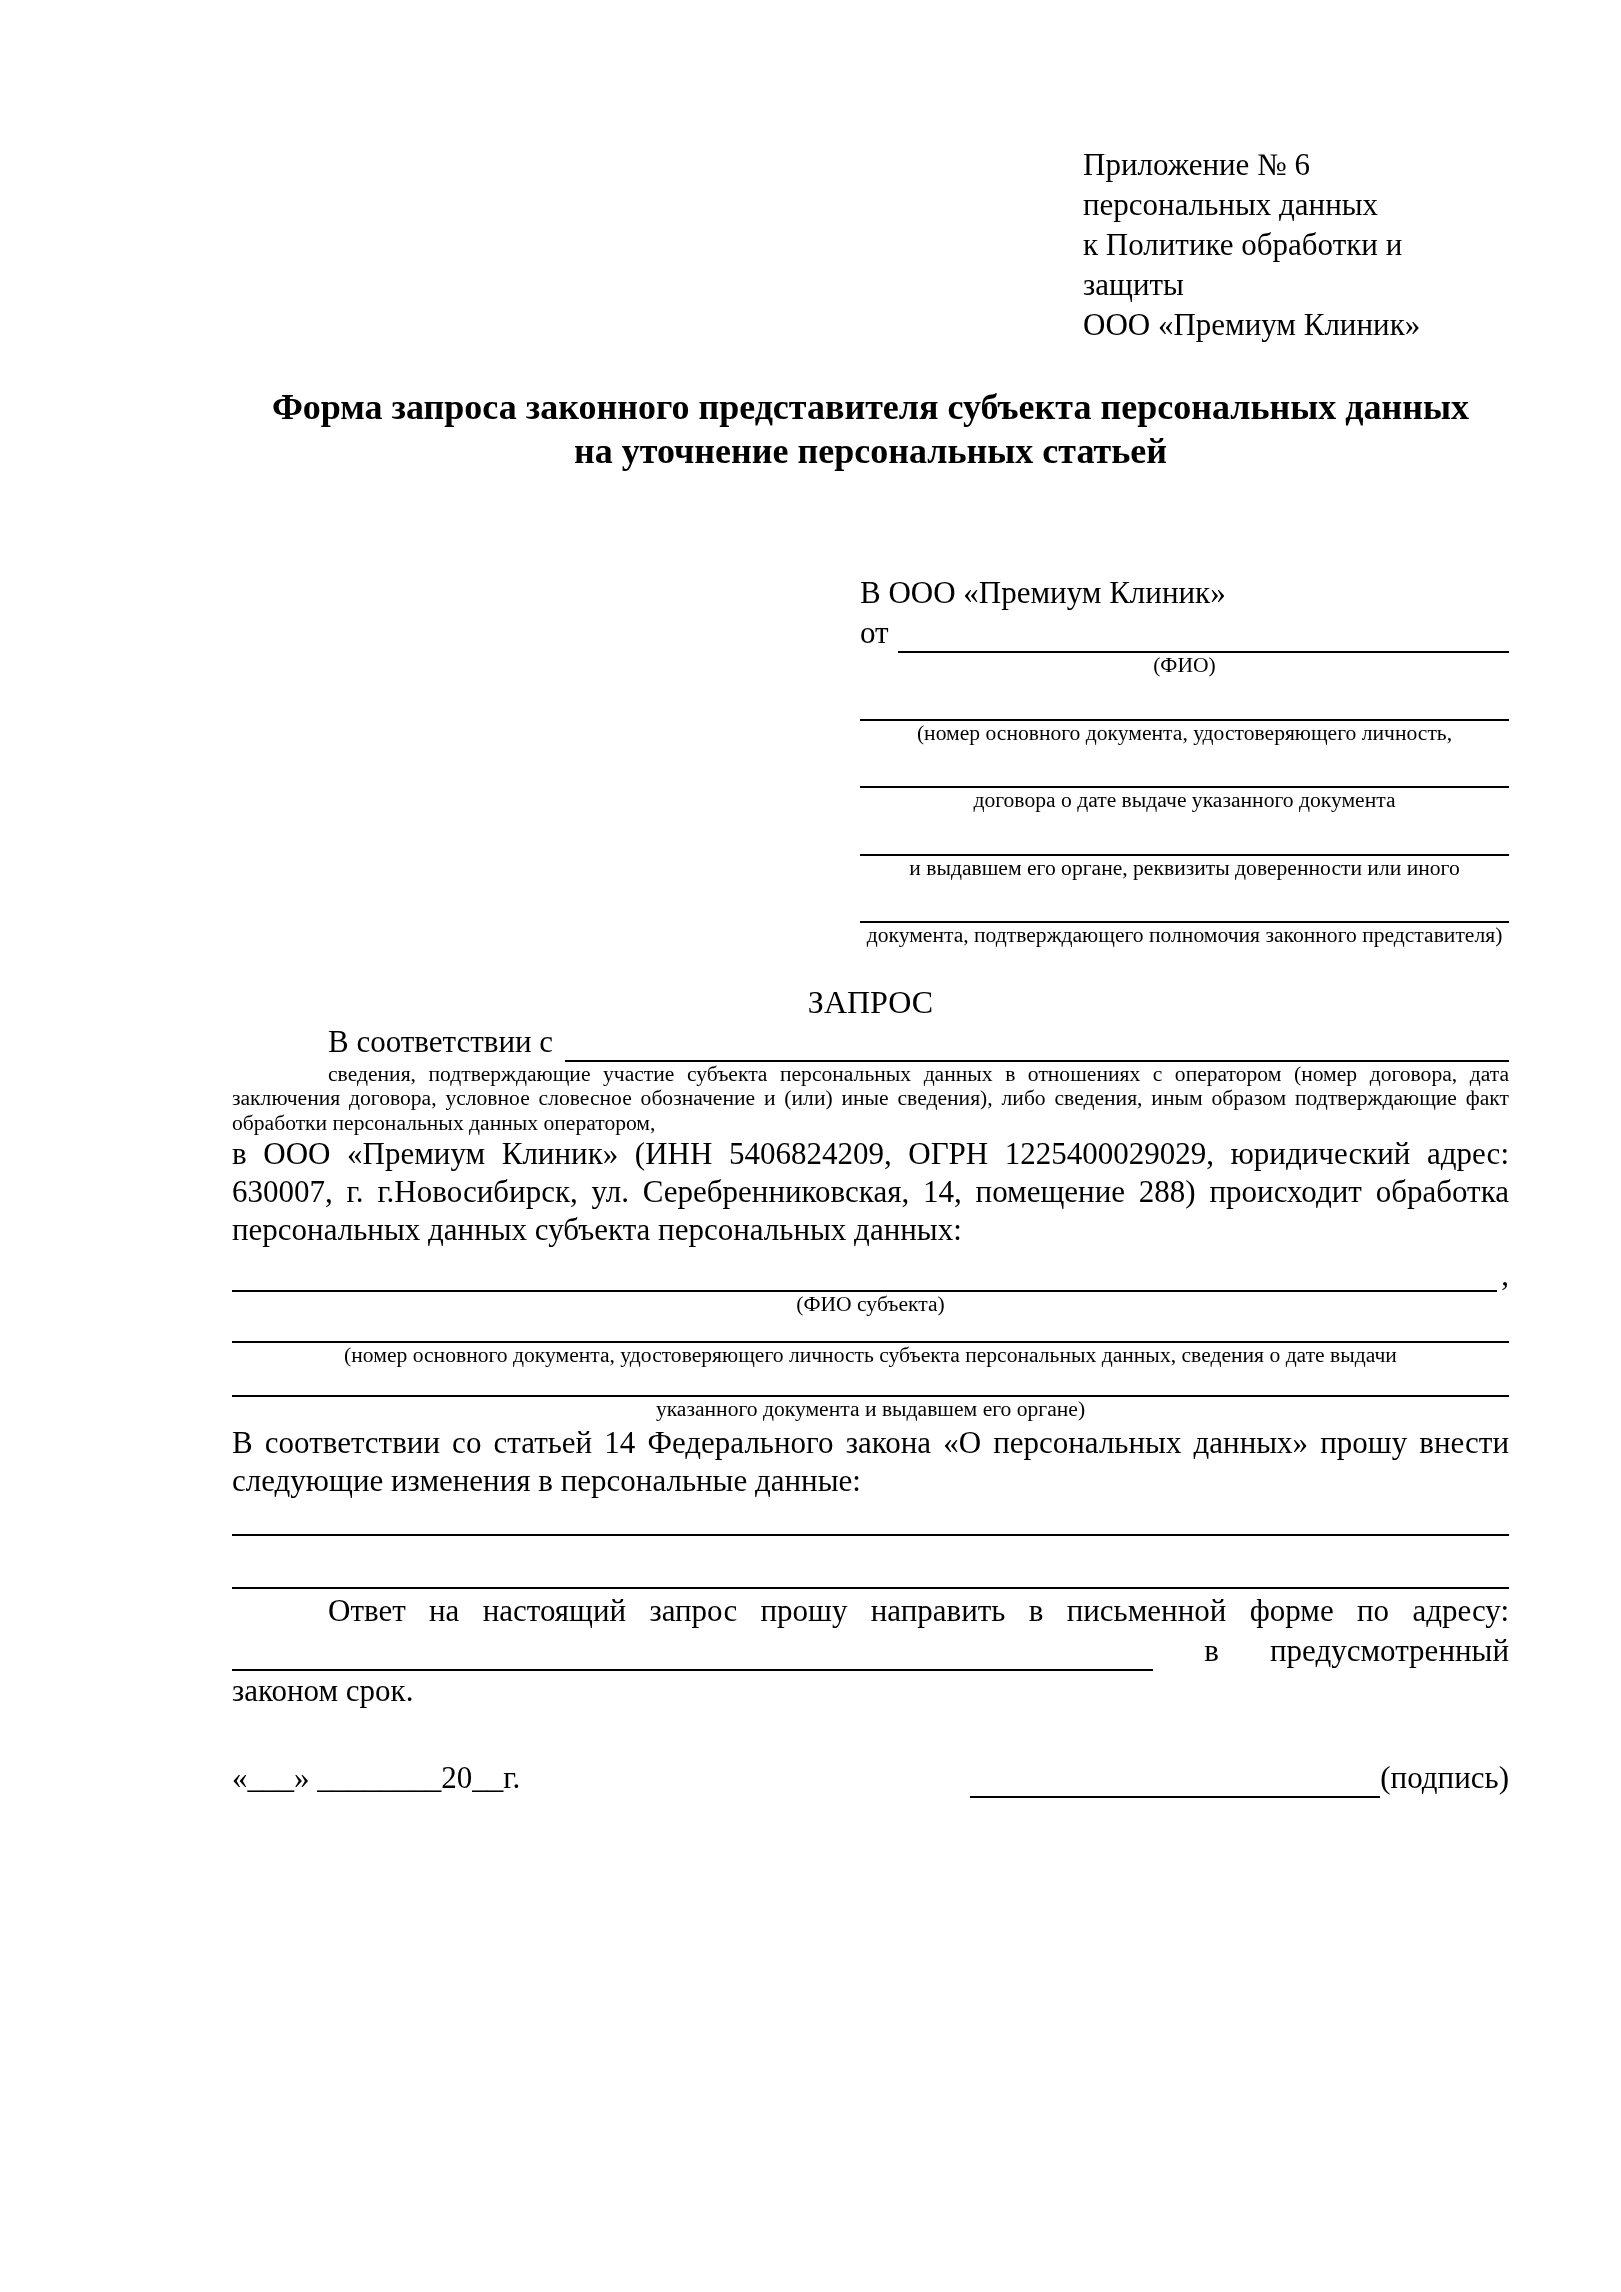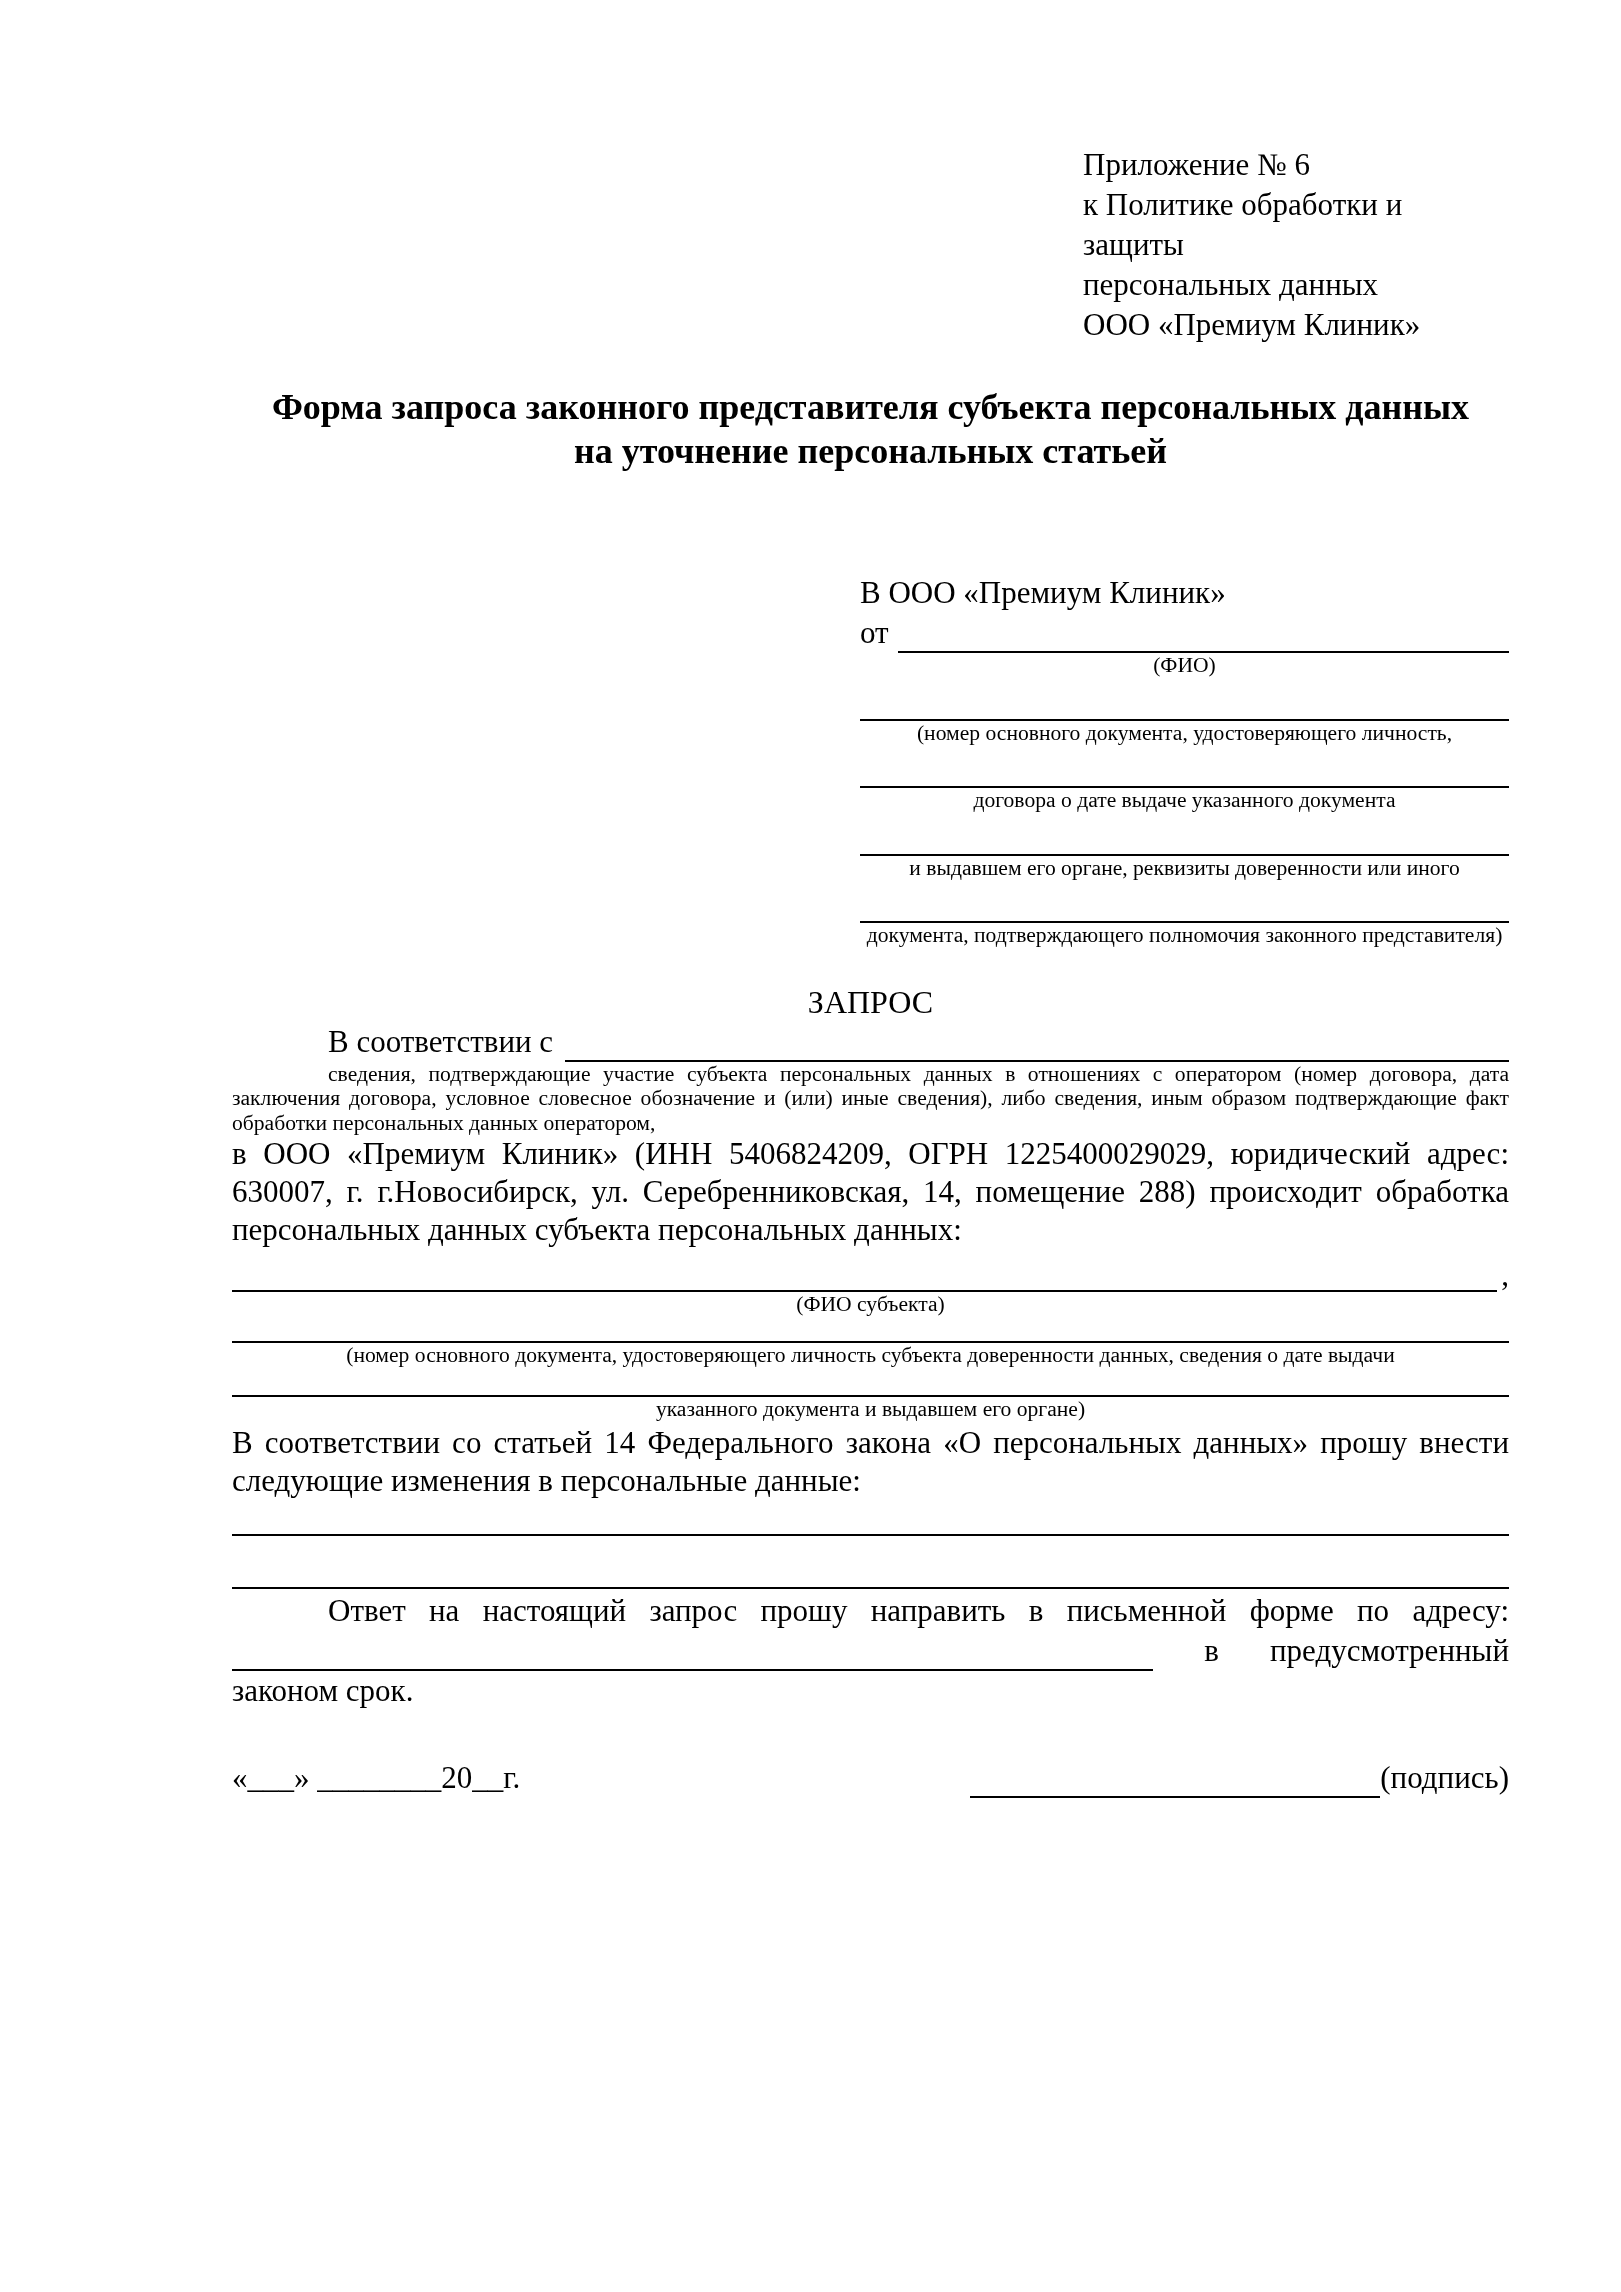--- a/index.html
+++ b/index.html
@@ -90,22 +90,22 @@
   .sig-line{width:410px;border-bottom:2.9px solid #000;height:35px;}
 </style>
 </head>
 <body>
 
 <div class="page">
   <div class="content">
 
     <div class="header-block">
       <div>Приложение № 6</div>
+      <div>персональных данных</div>
       <div>к Политике обработки и защиты</div>
-      <div>персональных данных</div>
       <div>ООО «Премиум Клиник»</div>
     </div>
 
     <div class="doc-title">
       <div>Форма запроса законного представителя субъекта персональных данных</div>
       <div>на уточнение персональных статьей</div>
     </div>
 
     <div class="addr">
       <div>В ООО «Премиум Клиник»</div>
@@ -140,21 +140,21 @@
 
     <div class="para">в ООО «Премиум Клиник» (ИНН 5406824209, ОГРН 1225400029029, юридический адрес: 630007, г. г.Новосибирск, ул. Серебренниковская, 14, помещение 288) происходит обработка персональных данных субъекта персональных данных:</div>
 
     <div class="fio-row">
       <span class="fill"></span>
       <span class="comma">,</span>
     </div>
     <div class="cap">(ФИО субъекта)</div>
 
     <div class="blank b25"></div>
-    <div class="cap">(номер основного документа, удостоверяющего личность субъекта доверенности данных, сведения о дате выдачи</div>
+    <div class="cap">(номер основного документа, удостоверяющего личность субъекта персональных данных, сведения о дате выдачи</div>
 
     <div class="blank b29"></div>
     <div class="cap">указанного документа и выдавшем его органе)</div>
 
     <div class="para law">В соответствии со статьей 14 Федерального закона «О персональных данных» прошу внести следующие изменения в персональные данные:</div>
 
     <div class="blank b35"></div>
     <div class="blank b52"></div>
 
     <div class="reply-line1">Ответ на настоящий запрос прошу направить в письменной форме по адресу:</div>

